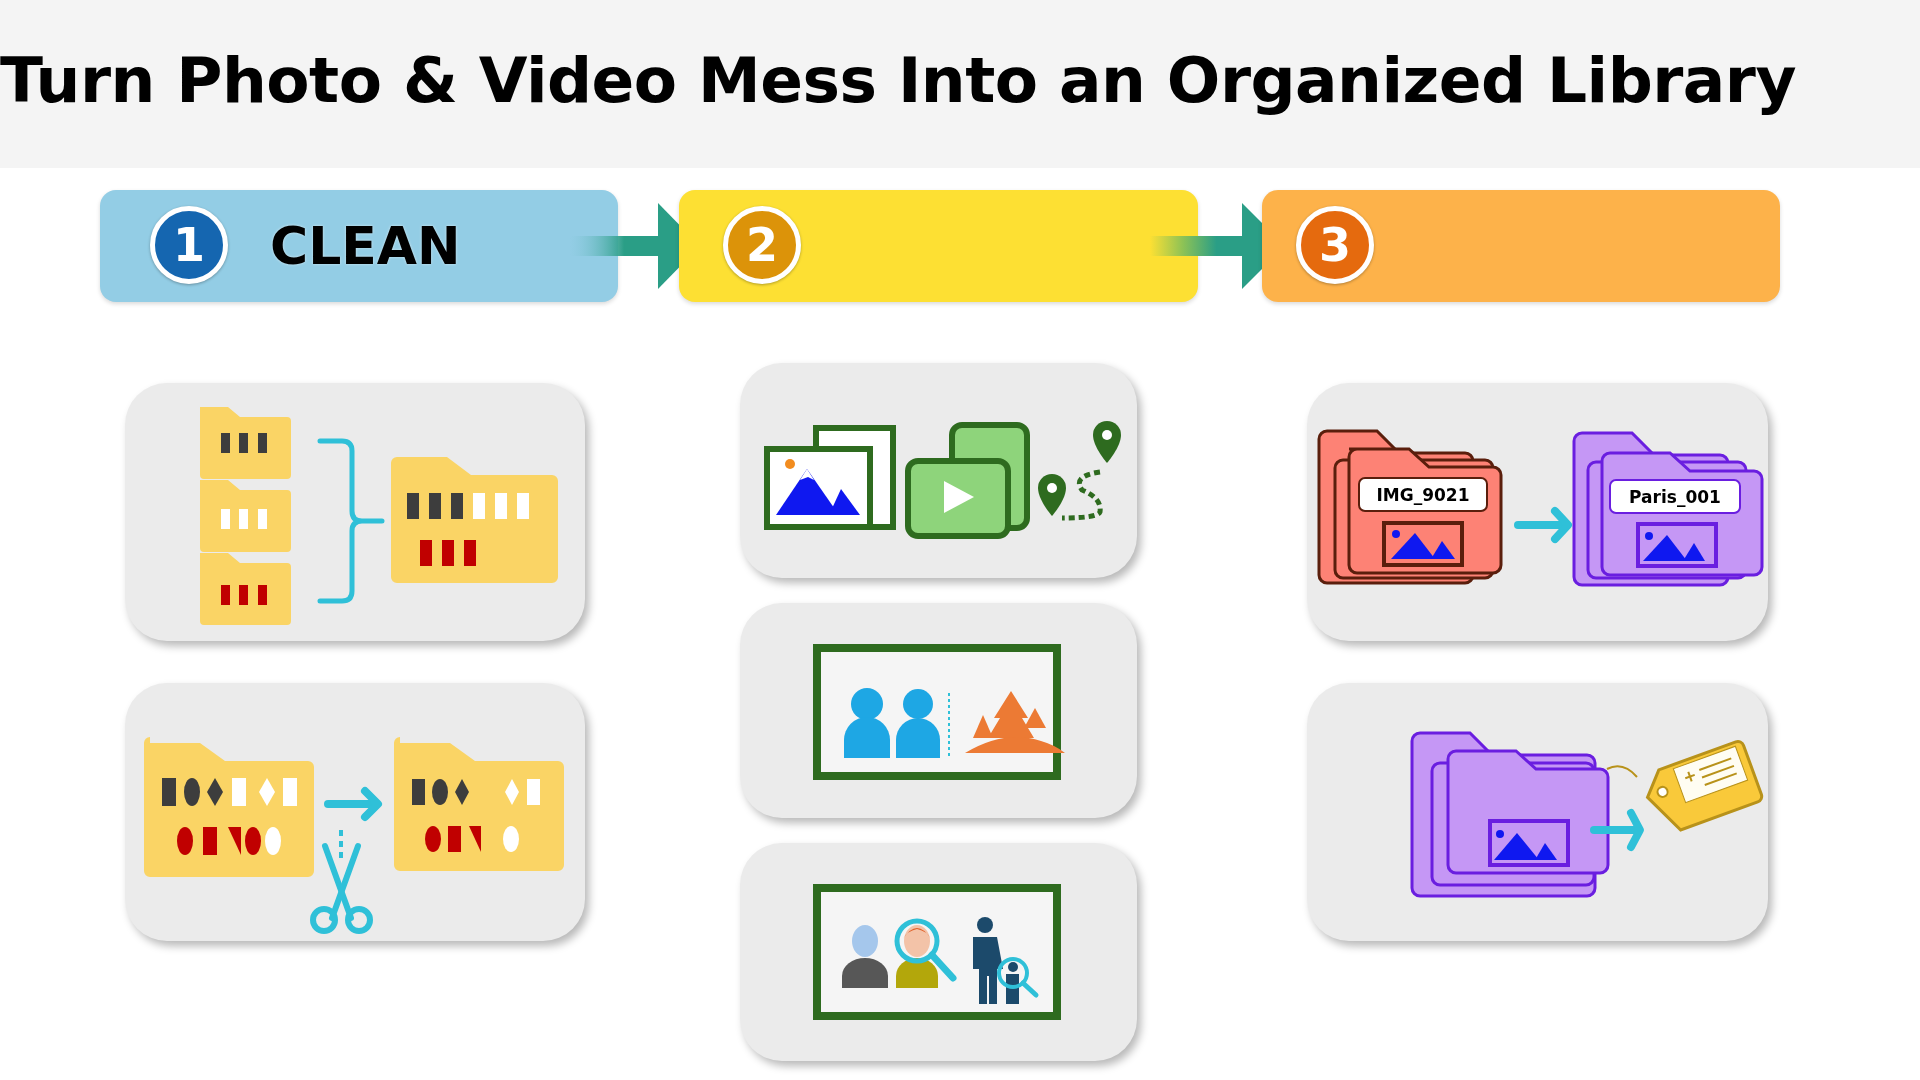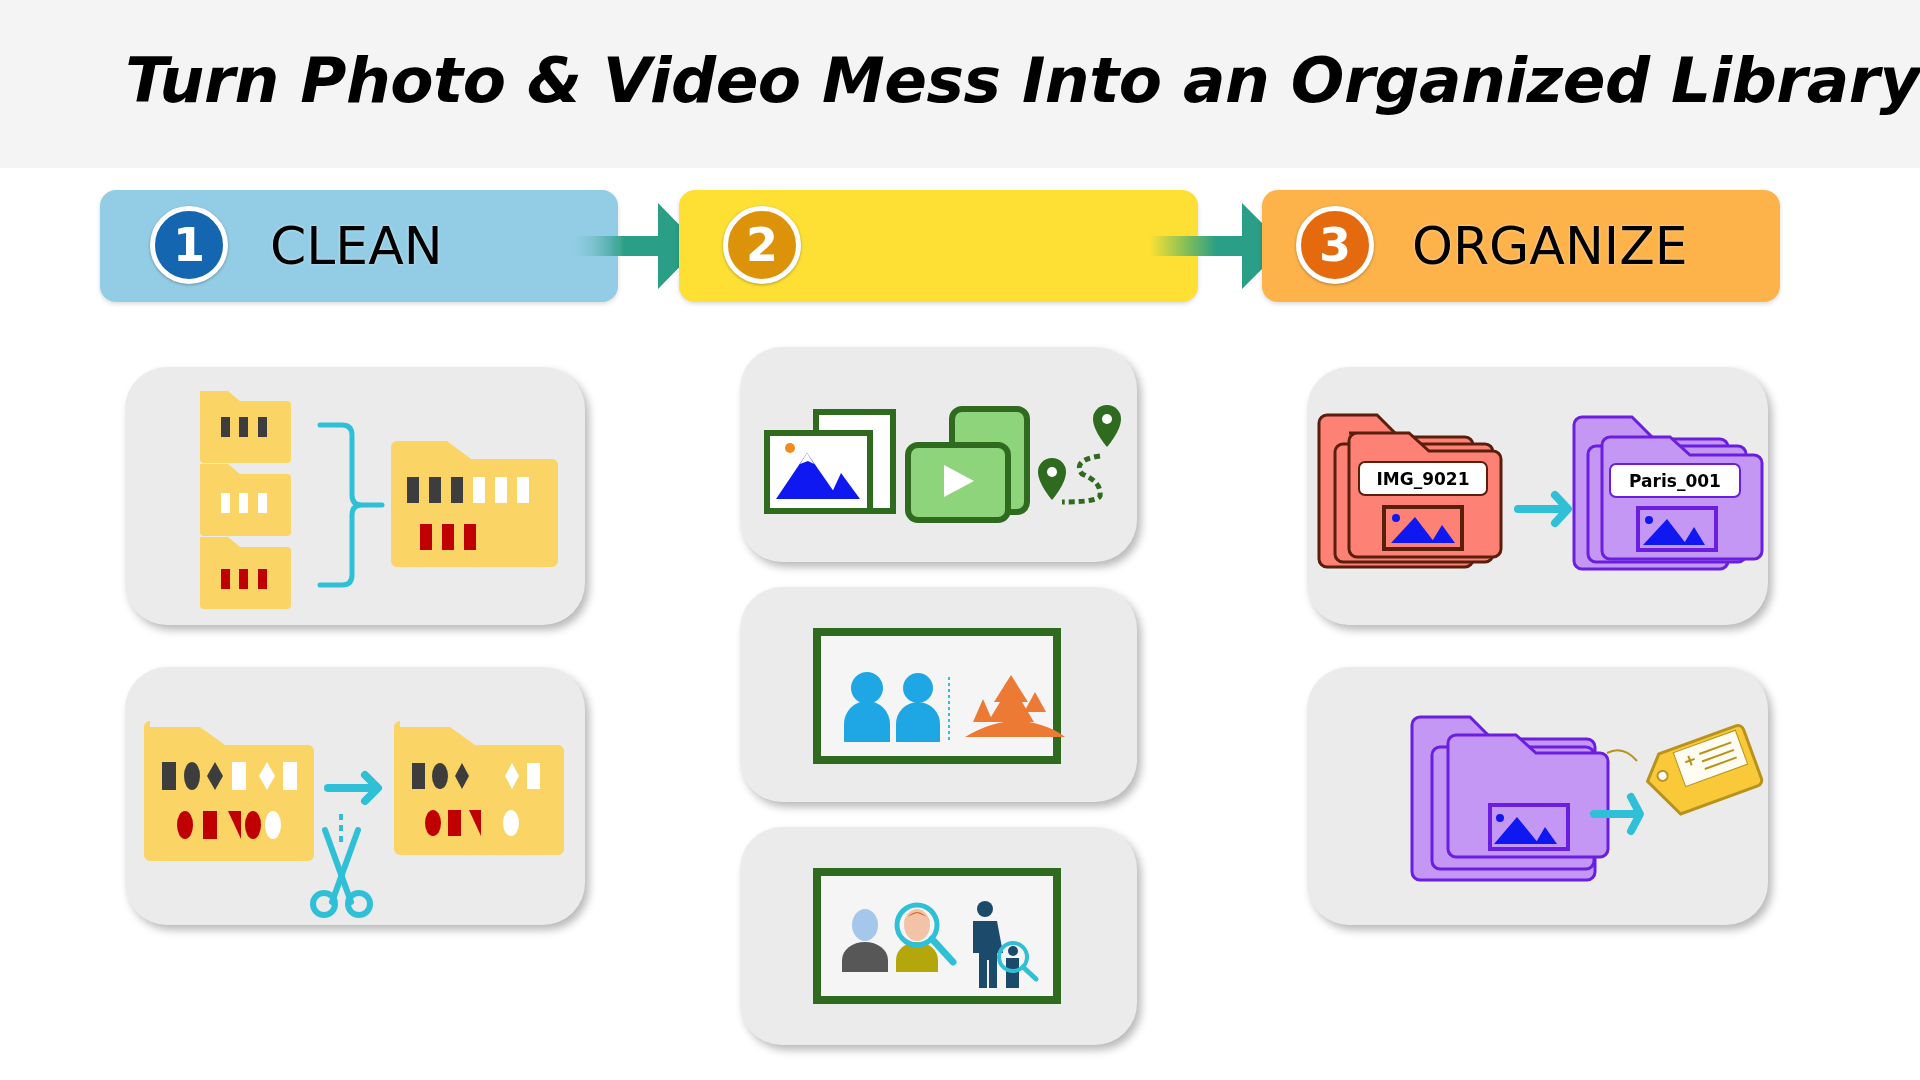--- a/index.html
+++ b/index.html
@@ -1,28 +1,28 @@
 <!DOCTYPE html>
 <html><head>
 <meta charset="utf-8">
 <style>
   html, body { margin:0; padding:0; }
   body { width:1920px; height:1080px; position:relative; background:#ffffff; overflow:hidden;
          font-family:"DejaVu Sans", "Liberation Sans", sans-serif; }
   .header { position:absolute; left:0; top:0; width:1920px; height:168px; background:#f4f4f4; }
-  .title { position:absolute; left:0; top:44px; width:1920px; text-align:right; font-size:63px; font-weight:bold;
-           color:#000; letter-spacing:-0.5px;font-style:italic; }
+  .title { position:absolute; left:0; top:44px; width:1920px; text-align:left; font-size:63px; font-weight:bold;
+           color:#000; letter-spacing:-0.5px; }
   .step { position:absolute; top:190px; height:112px; border-radius:16px; box-shadow:0 2px 4px rgba(0,0,0,0.15); }
   .step .num { position:absolute; top:16px; width:78px; height:78px; border-radius:50%; border:5px solid #fff;
                box-sizing:border-box; color:#fff; font-weight:bold; font-size:46px; text-align:center; line-height:68px;
                box-shadow:0 1px 3px rgba(0,0,0,0.3); }
-  .step .label { position:absolute; top:26px; font-size:52px; font-weight:normal; color:#000;
+  .step .label { position:absolute; top:26px; font-size:52px; font-weight:bold; color:#000;
                  text-shadow:0 0 3px rgba(255,255,255,0.6); }
   .arrow { position:absolute; top:203px; height:86px; }
-  .card { position:absolute; background:#ebebeb; border-radius:42px; box-shadow:4px 5px 8px rgba(0,0,0,0.28); }
+  .card { position:absolute; background:#ebebeb; border-radius:42px; box-shadow:4px 5px 8px rgba(0,0,0,0.28);margin-top:16px; }
   .card svg { position:absolute; left:0; top:0; }
 </style>
 </head>
 <body>
 
 <div class="header">
   <div class="title">Turn Photo &amp; Video Mess Into an Organized Library</div>
 </div>
 
 <div class="step" style="left:100px;width:518px;background:#93cde5;">
@@ -50,21 +50,20 @@
         <stop offset="0.35" stop-color="#8cc256"></stop>
         <stop offset="0.7" stop-color="#2a9e86"></stop>
       </linearGradient>
     </defs>
   <rect x="0" y="33" width="95" height="20" fill="url(#ga2)"></rect>
   <polygon points="92,0 135,43 92,86" fill="#2a9e86"></polygon>
 </svg>
 
 <div class="step" style="left:1262px;width:518px;background:#fdb24a;">
   <div class="num" style="left:34px;background:#e56a0e;">3</div>
-  <div class="label" style="left:150px;">ORGANIZE</div>
 </div>
 
 <div class="card" style="left:125px;top:367px;width:460px;height:258px;">
   <svg width="460" height="258" viewBox="0 0 460 258">
     <g>
       <path d="M75,24 h28 l12,10 h47 a4,4 0 0 1 4,4 v54 a4,4 0 0 1 -4,4 h-83 a4,4 0 0 1 -4,-4 z" fill="#fad465"></path>
       <rect x="96" y="50" width="9" height="20" fill="#3d3d3d"></rect>
         <rect x="114" y="50" width="9" height="20" fill="#3d3d3d"></rect>
         <rect x="133" y="50" width="9" height="20" fill="#3d3d3d"></rect>
     </g>

